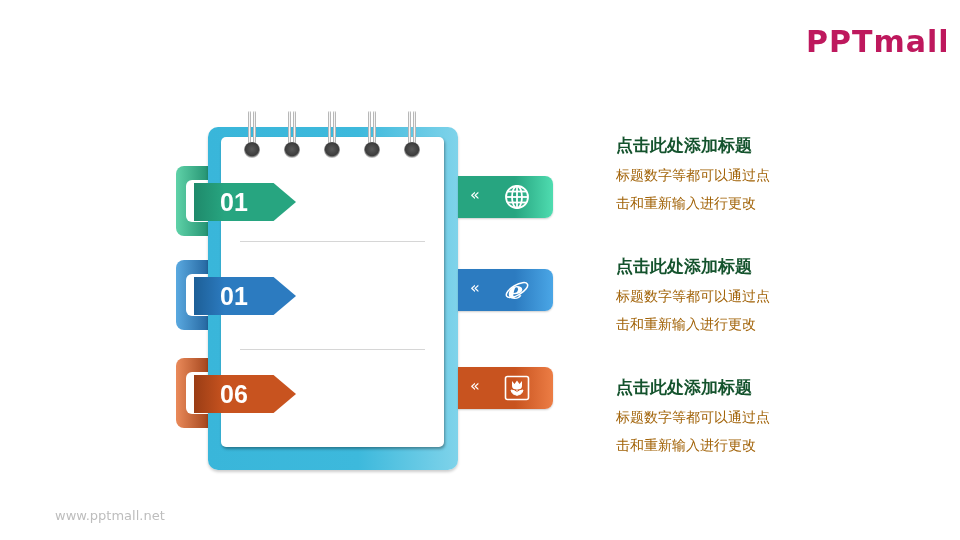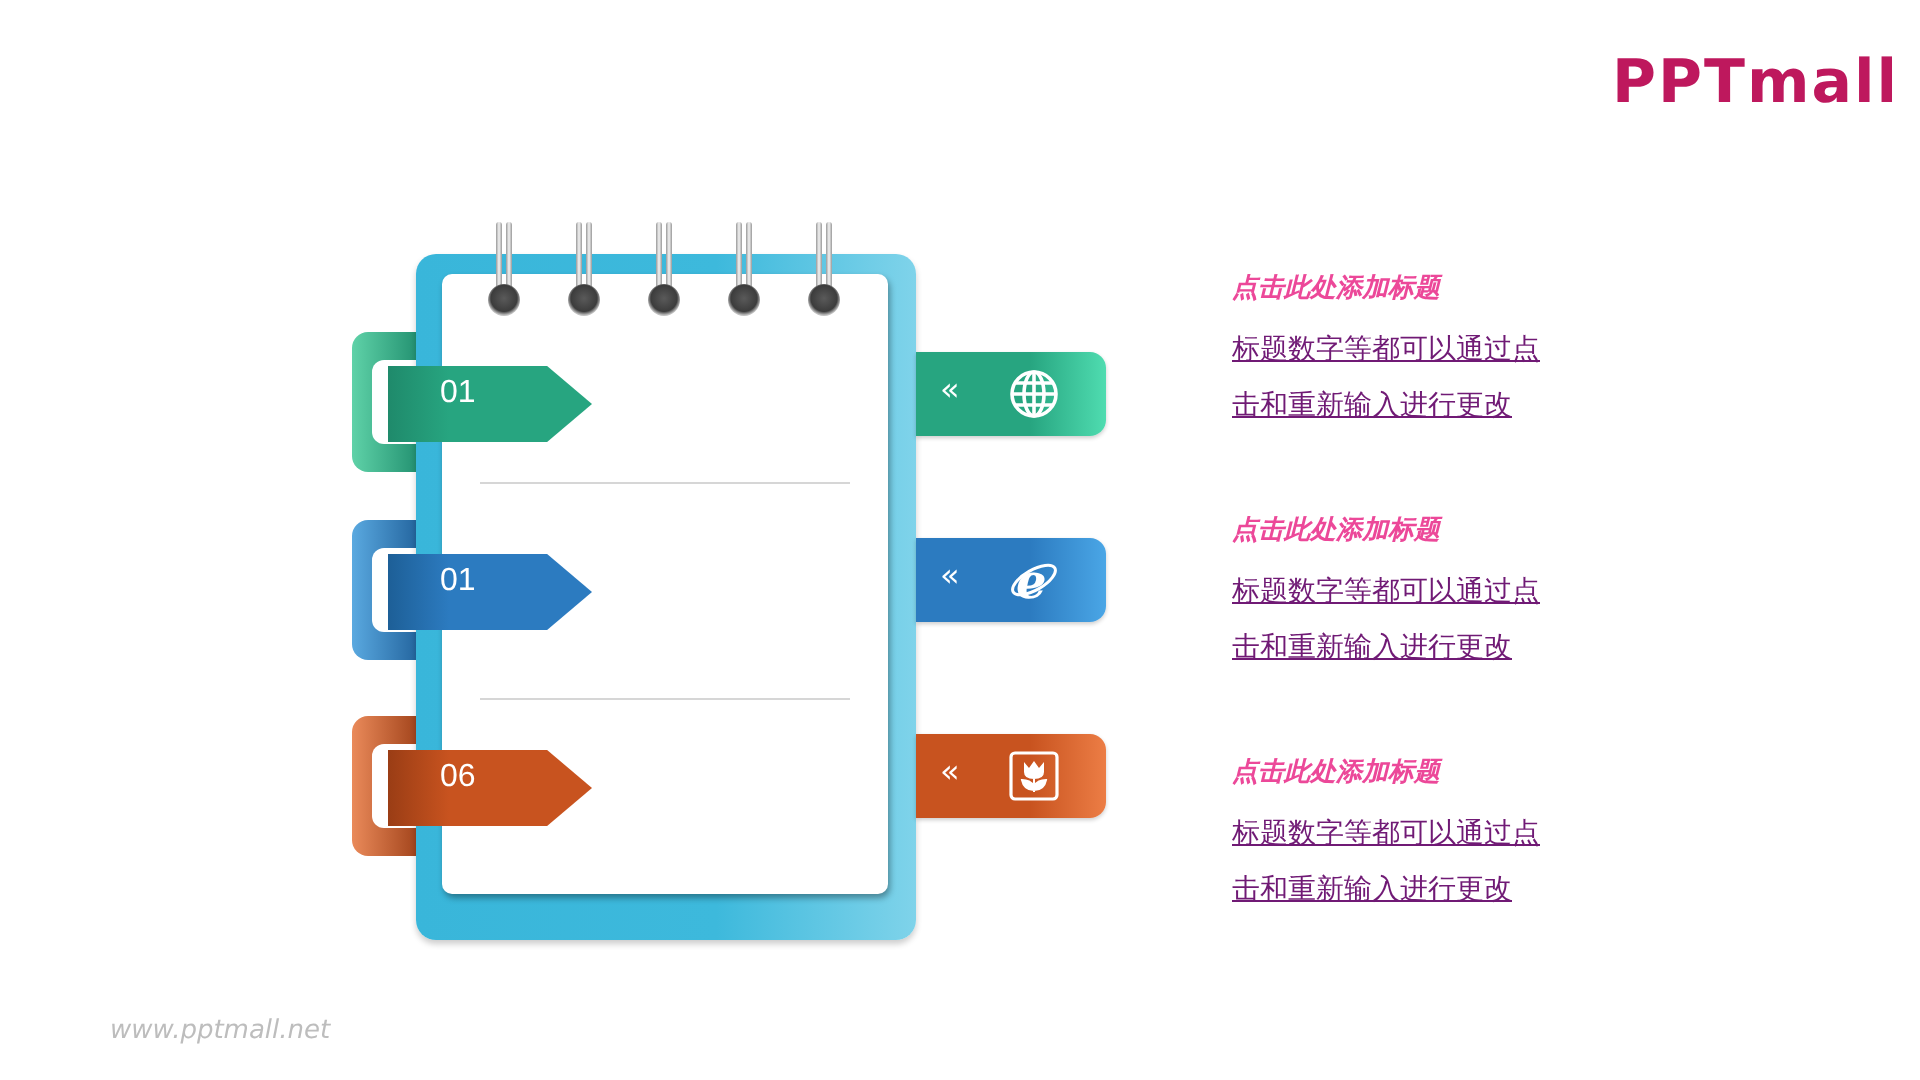--- a/index.html
+++ b/index.html
@@ -1,51 +1,51 @@
 <!DOCTYPE html>
 <html><head>
 <meta charset="utf-8">
 <style>
   * { box-sizing: border-box; margin: 0; padding: 0; }
   html, body { width: 960px; height: 540px; background: #ffffff; overflow: hidden; }
   body { position: relative; font-family: "DejaVu Sans", "Liberation Sans", sans-serif; }
 
   .logo { position: absolute; left: 806px; top: 24px; font-family: "DejaVu Sans", sans-serif; font-size: 30px; font-weight: bold; color: #be185d; letter-spacing: 1px; }
-  .footer-url { position: absolute; left: 55px; top: 508px; font-size: 13px; color: #bdbdbd; font-family: "DejaVu Sans", sans-serif; font-style: italic; }
+  .footer-url { position: absolute; left: 55px; top: 508px; font-size: 13px; color: #bdbdbd; font-family: "DejaVu Sans", sans-serif; }
 
   
   .nb-frame { position: absolute; left: 208px; top: 127px; width: 250px; height: 343px; border-radius: 10px;
     background: linear-gradient(90deg, #39b6da 0%, #3db9dc 60%, #7fd3ea 100%); box-shadow: 0 2px 3px rgba(0,0,0,0.2); }
   .nb-page { position: absolute; left: 221px; top: 137px; width: 223px; height: 310px; background: #fff; border-radius: 5px;
     box-shadow: 1px 2px 3px rgba(0,0,0,0.35); }
   .nb-line { position: absolute; left: 240px; width: 185px; height: 1px; background: #d6d6d6; }
 
   .ring { position: absolute; top: 111px; width: 16px; height: 50px; }
   .ring .wire { position: absolute; top: 0; width: 3px; height: 36px; background: linear-gradient(90deg,#999,#f4f4f4,#999); border-radius: 2px; }
   .ring .wire.a { left: 4px; } .ring .wire.b { left: 9px; }
   .ring .hole { position: absolute; left: 0; top: 31px; width: 16px; height: 16px; border-radius: 50%;
     background: radial-gradient(circle at 50% 45%, #5a5a5a 0%, #3c3c3c 55%, #bfbfbf 70%, #e6e6e6 100%); }
 
   
   .ltab { position: absolute; left: 176px; width: 120px; height: 70px; }
   .ltab .clip { position: absolute; left: 0; top: 0; width: 36px; height: 70px; border-radius: 8px 0 0 8px; }
   .ltab .clip-inner { position: absolute; left: 10px; top: 14px; width: 26px; height: 42px; background: #fff; border-radius: 6px 0 0 6px; }
   .ltab .flag { position: absolute; left: 18px; top: 17px; width: 102px; height: 38px; }
   .ltab .flag-body { position: absolute; left: 0; top: 0; width: 100%; height: 100%; clip-path: polygon(0 0, 78% 0, 100% 50%, 78% 100%, 0 100%); }
-  .ltab .num { position: absolute; left: 26px; top: 5px; font-size: 16px; color: #fff; font-family: "Liberation Sans", sans-serif; }
+  .ltab .num { position: absolute; left: 26px; top: 5px; font-size: 25px; color: #fff; font-family: "Liberation Sans", sans-serif; font-weight: bold; }
 
   
   .rtab { position: absolute; left: 458px; width: 95px; height: 42px; border-radius: 0 8px 8px 0; box-shadow: 0 1px 2px rgba(0,0,0,0.2); }
   .rtab .chev { position: absolute; left: 12px; top: 9px; color: #fff; font-size: 16px; font-family: "DejaVu Sans", sans-serif; }
   .rtab .ico { position: absolute; left: 46px; top: 8px; width: 26px; height: 26px; color: #fff; }
 
   
   .txt { position: absolute; left: 616px; width: 260px; }
-  .txt .title { font-size: 13px; font-weight: bold; color: #ec4899; line-height: 24px; font-style: italic; }
-  .txt .desc { font-size: 14px; color: #701a75; line-height: 28px; margin-top: 4px; text-decoration: underline; }
+  .txt .title { font-size: 17px; font-weight: bold; color: #14532d; line-height: 24px; }
+  .txt .desc { font-size: 14px; color: #a16207; line-height: 28px; margin-top: 4px; }
 </style>
 </head>
 <body>
 
 <div class="logo">PPTmall</div>
 
 <div class="ltab" style="top:166px">
   <div class="clip" style="background:linear-gradient(90deg,#5fd2a8,#1e8c6c)">
       <div class="clip-inner"></div>
     </div>

